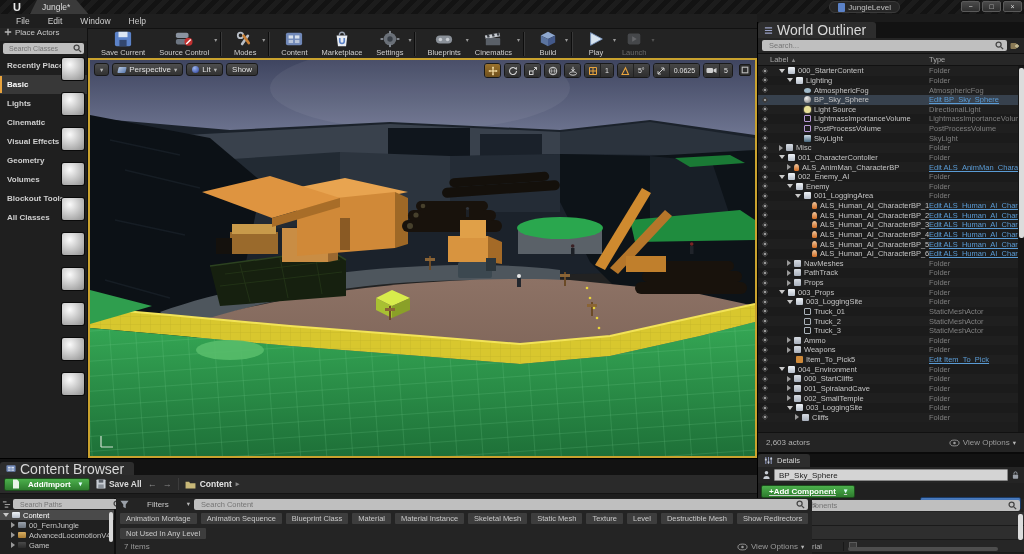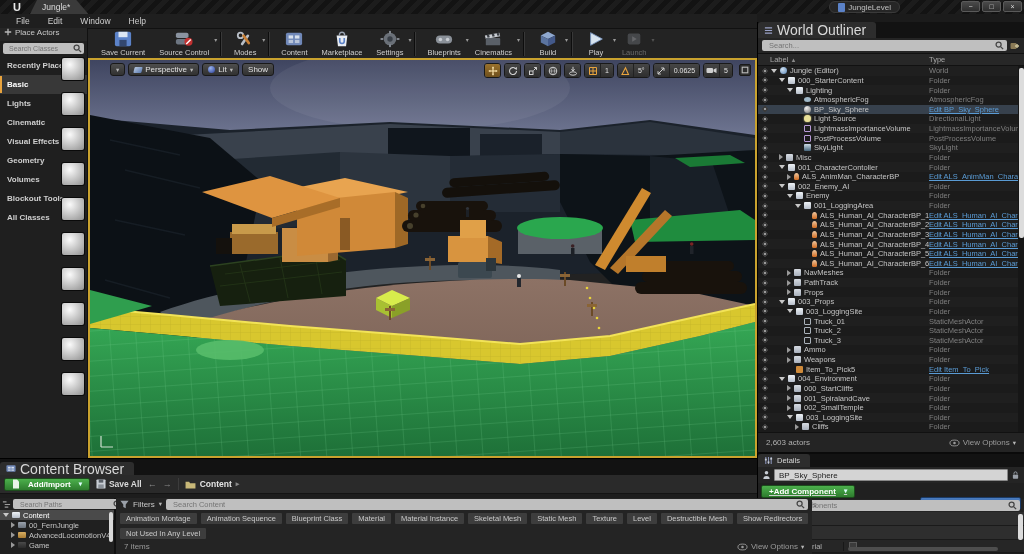--- a/index.html
+++ b/index.html
@@ -40,21 +40,21 @@
   #pa-cats{margin-top:2px;}
   .pa-cat{height:19px;line-height:19px;font-size:8px;font-weight:bold;color:#cfcfcf;padding-left:7px;position:relative;}
   .pa-cat.sel{background:#383838;color:#fff;}
   .pa-cat.sel::before{content:"";position:absolute;left:0;top:1px;bottom:1px;width:2px;background:#e8a33d;}
   #pa-thumbs{position:absolute;right:1px;top:30px;width:26px;display:flex;flex-direction:column;align-items:center;gap:13px;}
   .pa-thumb{width:22px;height:22px;border-radius:2px;background:radial-gradient(circle at 35% 30%,#fbfbfb,#909090);box-shadow:0 0 0 1px #0a0a0a;}
 
   
   #viewport{position:absolute;left:88px;top:58px;width:669px;height:400px;border:2px solid #c9a22e;background:#222;}
   #scene{position:absolute;left:0;top:0;width:665px;height:396px;display:block;}
-  #vp-tl{position:absolute;left:20px;top:3px;display:flex;gap:3px;}
+  #vp-tl{position:absolute;left:4px;top:3px;display:flex;gap:3px;}
   .vp-btn{height:13px;display:flex;align-items:center;gap:3px;background:linear-gradient(#4e4e4e,#313131);
     border:1px solid #191919;border-radius:3px;padding:0 5px;font-size:8px;color:#e0e0e0;}
   .vp-btn .mini-persp{width:8px;height:6px;background:linear-gradient(135deg,#b8c8e0,#5a7ab0);transform:skewX(-14deg);border-radius:1px;}
   .vp-btn .mini-lit{width:7px;height:7px;border-radius:50%;background:radial-gradient(circle at 35% 30%,#9ab4ec,#2a3e9a);}
   #vp-tr{position:absolute;right:22px;top:3px;display:flex;gap:3px;align-items:center;}
   .vp-group{display:flex;border-radius:3px;overflow:hidden;border:1px solid #191919;}
   .vp-tool{width:15px;height:13px;display:flex;align-items:center;justify-content:center;background:linear-gradient(#464646,#2e2e2e);color:#cfcfcf;}
   .vp-tool.active{background:linear-gradient(#9a712c,#6e4f1c);color:#ffe8b0;}
   .vp-tool.orange-glyph{color:#e8a33d;}
   .vp-val{height:13px;display:flex;align-items:center;background:linear-gradient(#464646,#2e2e2e);border-left:1px solid #222;
@@ -134,21 +134,21 @@
   .cb-src-row{height:10px;display:flex;align-items:center;font-size:7.5px;color:#c4c4c4;padding-left:3px;}
   .cb-src-row.sel{background:#4a4a4a;color:#fff;}
   .fi{width:8px;height:6px;border-radius:1px;flex:none;margin:0 3px 0 1px;}
   .fi-folder-open{background:linear-gradient(#eef2f6,#b8c0cc);}
   .fi-folder{background:linear-gradient(#9aa2ac,#6a727c);}
   .fi-folder-orange{background:linear-gradient(#d8ae62,#a87c34);}
   .fi-folder-dark{background:linear-gradient(#4a4a4a,#2a2a2a);}
   #cb-left-thumb{position:absolute;right:1px;top:14px;width:4px;height:30px;background:#d8d8d8;border-radius:2px;}
   #cb-right{flex:1;position:relative;background:#242424;}
   #cb-filterbar{height:13px;display:flex;align-items:center;gap:4px;padding:1px 4px;}
-  #cb-filters-lbl{display:flex;align-items:flex-start;gap:4px;font-size:8px;color:#c8c8c8;white-space:nowrap;}
+  #cb-filters-lbl{display:flex;align-items:flex-start;gap:18px;font-size:8px;color:#c8c8c8;white-space:nowrap;}
   #cb-chips1,#cb-chips2{display:flex;gap:4px;padding:2px 4px;}
   .chip{height:11px;line-height:11px;background:#3d3d3d;border-radius:1px;padding:0 6px;font-size:7.5px;color:#cacaca;white-space:nowrap;}
   #cb-footer{position:absolute;left:0;right:0;bottom:0;height:15px;display:flex;align-items:center;justify-content:space-between;
     padding:0 8px;font-size:8px;color:#9a9a9a;}
 
   .caret{font-size:6.5px;color:#b8b8b8;}
   svg{display:block;}
 </style>
 </head>
 <body>
@@ -634,28 +634,20 @@
           </svg>
         </span>
     </div>
     <div id="wo-head">
       <span class="hl"><span>Label</span> <span style="font-size:6px;color:#8a8a8a">▲</span></span>
       <span class="ht">Type</span>
     </div>
     <div id="wo-rows">
         <div class="wo-row">
           <span class="eye"></span>
-          <span style="width: 0px; flex: 0 0 auto;"></span>
-          <span class="ex ex-open"></span>
-          <span class="ri ri-world"></span>
-          <span class="wo-label">Jungle (Editor)</span>
-          <span class="wo-type">World</span>
-        </div>
-        <div class="wo-row">
-          <span class="eye"></span>
           <span style="width: 8px; flex: 0 0 auto;"></span>
           <span class="ex ex-open"></span>
           <span class="ri ri-folder-open"></span>
           <span class="wo-label">000_StarterContent</span>
           <span class="wo-type">Folder</span>
         </div>
         <div class="wo-row">
           <span class="eye"></span>
           <span style="width: 16px; flex: 0 0 auto;"></span>
           <span class="ex ex-open"></span>

